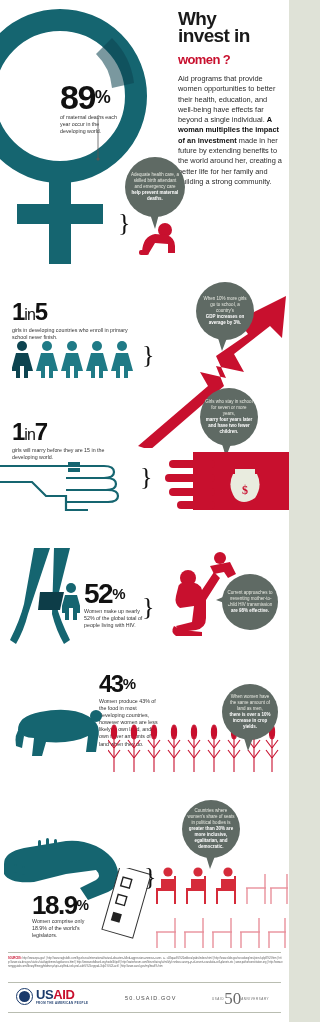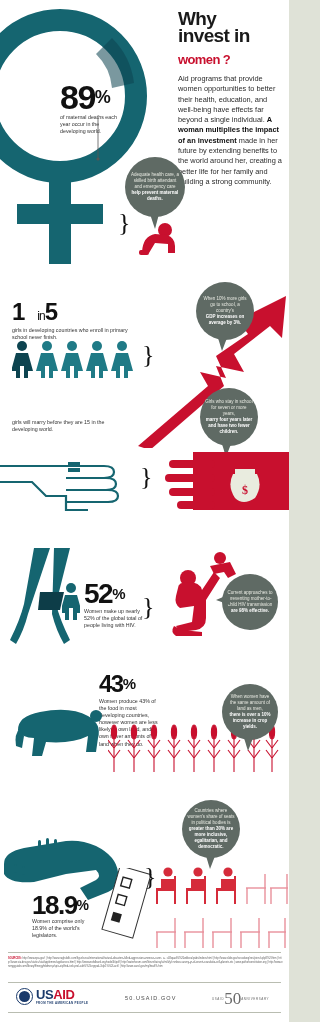--- a/index.html
+++ b/index.html
@@ -37,21 +37,21 @@
   .bubble b { font-weight: 700; color: #fff; }
   .bubble:after { content: ""; position: absolute; width: 0; height: 0; }
 
   
   .brace { position: absolute; font-size: 30px; color: #111; font-weight: 300;
       font-family: "Liberation Serif", serif; }
 
   
   .inrow { position: absolute; }
   .in-n { font-size: 24px; font-weight: 700; color: #111; letter-spacing: -1px; }
-  .in-n .sm { font-size: 12px; font-weight: 400; margin-left: 13px; }
+  .in-n .sm { font-size: 16px; font-weight: 400; }
 
   
   .sources { position: absolute; left: 8px; top: 957px; width: 275px;
       font-size: 2.6px; line-height: 4.2px; color: #5b5b5b; word-break: break-all; }
   .sources .lbl { color: #c8102e; font-weight: 700; }
   .rule { position: absolute; height: 1px; background: #b9bdb1; }
   .usaid-wrap { position: absolute; left: 16px; top: 988px; display: flex;
       align-items: center; gap: 3px; }
   .usaid-seal { width: 17px; height: 17px; border-radius: 50%;
       background: #fff; border: 1.4px solid #1a3a6b; display:flex;
@@ -158,20 +158,23 @@
   </svg>
 
   <div class="bubble" style="left:196px; top:282px; width:58px; height:58px;">
     <span><span>When 10% more girls go to school, a country's </span><b>GDP increases on average by 3%.</b></span>
   </div>
   <svg class="abs" style="left:218px; top:338px;" width="12" height="14">
     <polygon points="0,0 9,0 4,13" fill="#5f6a64"></polygon>
   </svg>
 
   <div class="inrow" style="left:12px; top:418px;">
+    <div class="in-n">
+      <span>1</span><span class="sm">in</span><span>7</span>
+    </div>
     <div class="caption" style="width:100px; margin-top:1px;">girls will marry before they are 15 in the developing world.</div>
   </div>
 
   <div class="bubble" style="left:200px; top:388px; width:58px; height:58px;">
     <span><span>Girls who stay in school for seven or more years, </span><b>marry four years later and have two fewer children.</b></span>
   </div>
   <svg class="abs" style="left:222px; top:444px;" width="12" height="14">
     <polygon points="0,0 9,0 4,13" fill="#5f6a64"></polygon>
   </svg>
 

